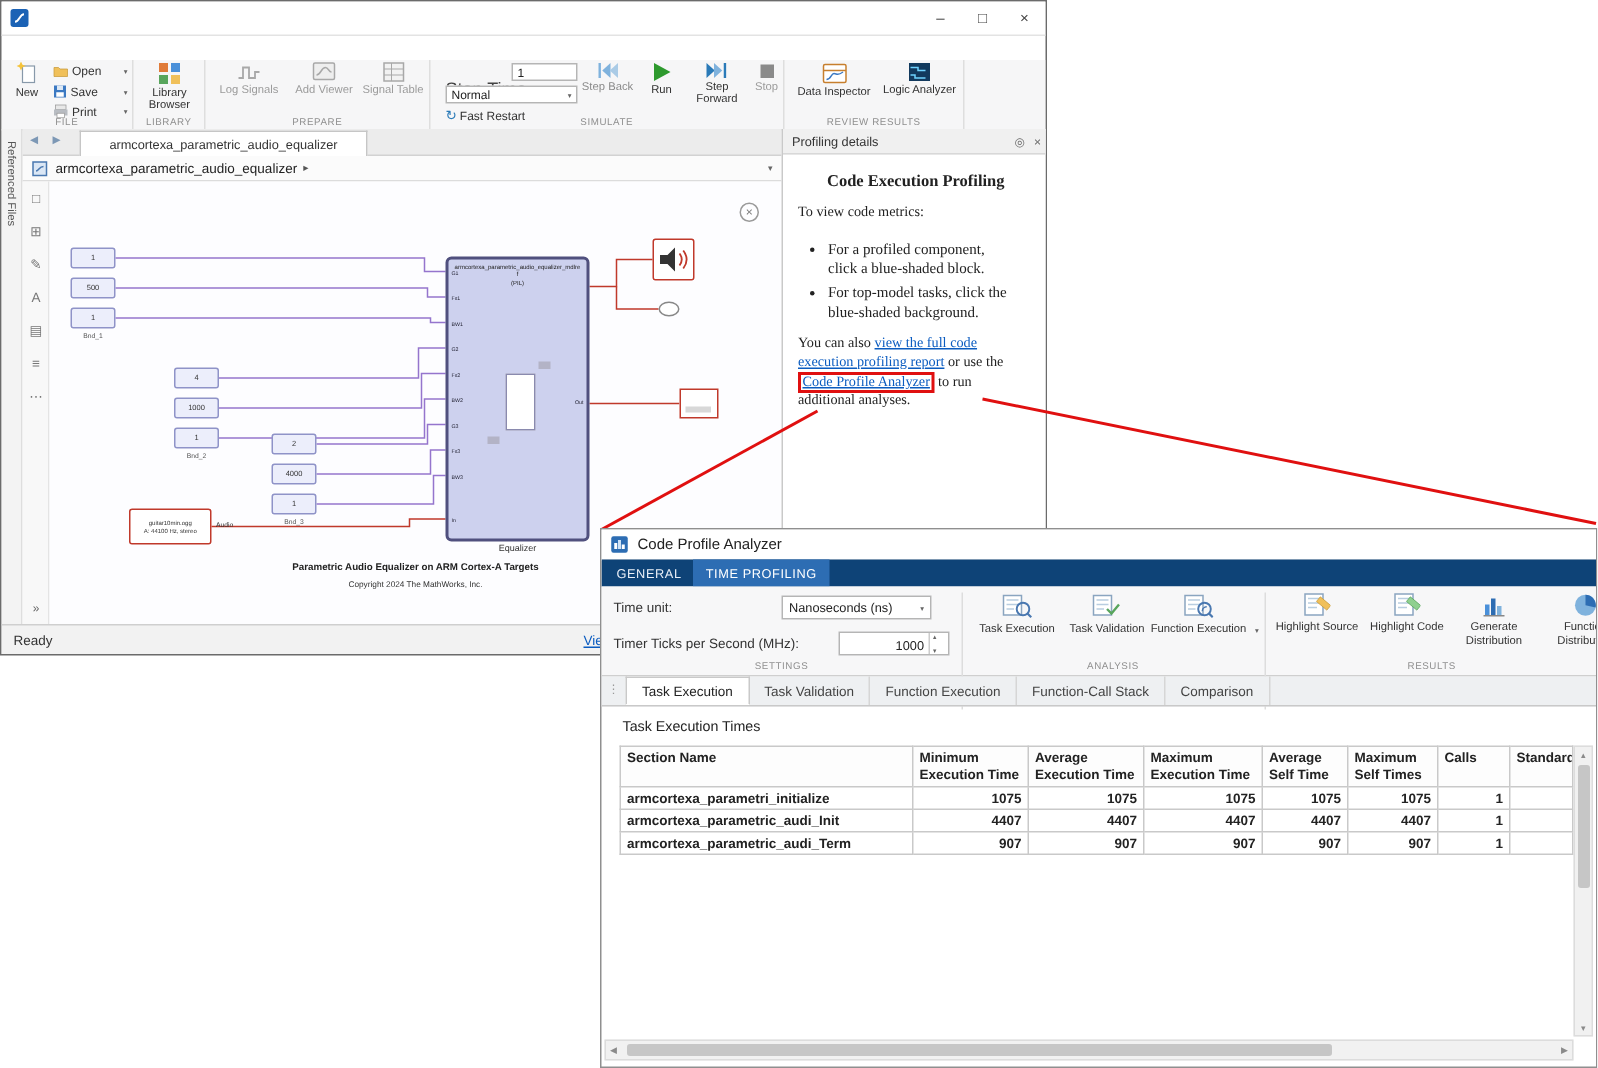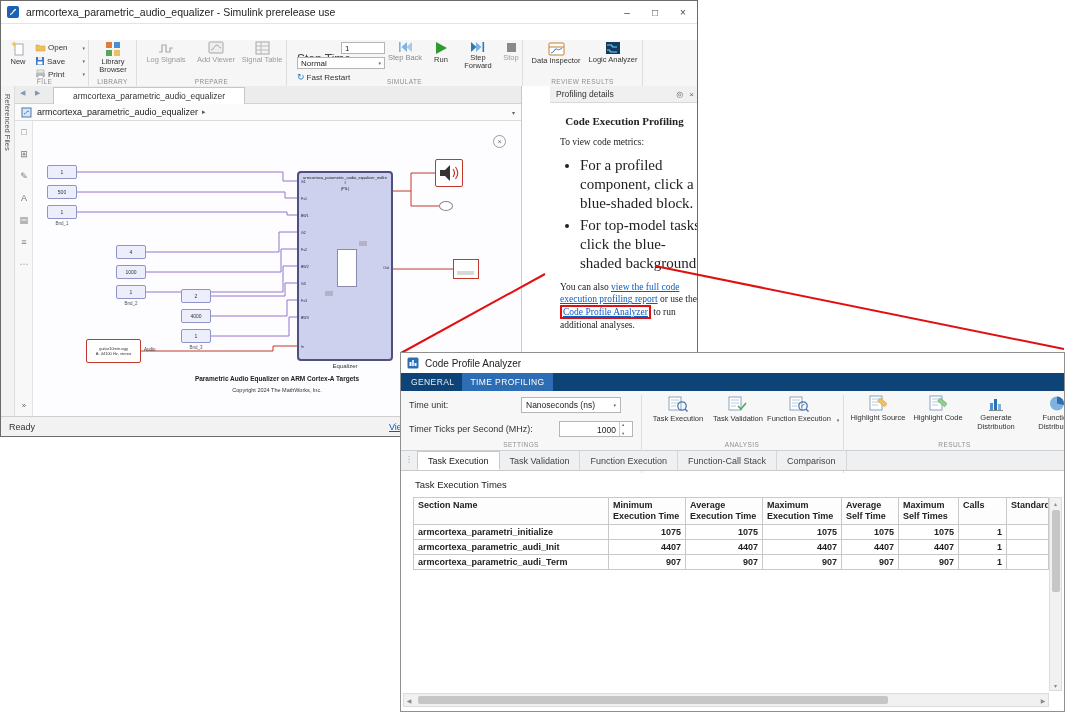--- a/index.html
+++ b/index.html
@@ -52,21 +52,21 @@
   .band-cap{font-size:4.5px;color:#555;text-align:center;}
   .eq-block{position:absolute;left:264px;top:50px;width:96px;height:190px;background:#cdd1ee;
             border:2px solid #50507e;border-radius:4px;box-sizing:border-box;}
   .portl{position:absolute;left:2px;font-size:3.5px;color:#223;}
   .portr{position:absolute;right:2px;font-size:3.5px;color:#223;}
   .statusbar{position:absolute;left:0;top:415px;width:698px;height:21px;background:#f2f2f2;
              border-top:1px solid #cfcfcf;box-sizing:border-box;}
   .lnk{color:#0b5cc0;text-decoration:underline;cursor:pointer;}
   
   .ppanel{position:absolute;left:520px;top:85px;width:178px;height:330px;background:#fff;
-          border-left:1px solid #c9c9c9;box-sizing:border-box;padding-left:28px;}
+          border-left:1px solid #c9c9c9;box-sizing:border-box;}
   .ppanel-hdr{height:16px;background:#f0f0f0;border-bottom:1px solid #d8d8d8;display:flex;
               align-items:center;font-size:8.5px;color:#333;}
   .serif{font-family:"Liberation Serif",serif;}
   .redbox{border:2px solid #e01010;padding:0 1px;}
   
   .callout{position:absolute;left:0;top:0;z-index:40;pointer-events:none;}
   
   .cpa{position:absolute;left:400px;top:352px;width:665px;height:360px;background:#fff;
        border:1px solid #8f8f8f;box-sizing:border-box;overflow:hidden;z-index:60;}
   .cpa-title{position:absolute;left:0;top:0;width:100%;height:20px;background:#fff;
@@ -98,21 +98,20 @@
 
 <div id="root">
 
   <div class="sl-win">
 
     <div class="sl-title">
       <svg width="14" height="14" style="margin-left:5px">
         <rect x="1" y="1" width="12" height="12" rx="2" fill="#1b62b5"></rect>
         <path d="M4 9.5c3 0 3-5 6-5" stroke="#fff" fill="none" stroke-width="1.3"></path>
       </svg>
-      <span class="ttl">armcortexa_parametric_audio_equalizer - Simulink prerelease use</span>
       <span style="flex:1"></span>
       <div class="winbtn">–</div>
       <div class="winbtn">□</div>
       <div class="winbtn">×</div>
     </div>
 
 
     <div class="ribbon">
 
       <div class="rsec" style="left:0;width:88px">
@@ -374,21 +373,21 @@
     <div class="ppanel">
       <div class="ppanel-hdr">
         <span style="margin-left:6px">Profiling details</span>
         <span style="flex:1"></span>
         <span style="font-size:8px;color:#666;padding:0 3px">◎</span>
         <span style="font-size:8px;color:#666;padding:0 5px 0 3px">×</span>
       </div>
       <div class="serif" style="color:#222">
         <div style="text-align:center;font-weight:bold;font-size:11px;margin-top:12px">Code Execution Profiling</div>
         <div style="font-size:9.5px;margin:10px 10px 0 10px">To view code metrics:</div>
-        <ul style="margin:9px 6px 0 0;padding-left:30px;font-size:15px;line-height:1.25">
+        <ul style="margin:14px 6px 0 0;padding-left:30px;font-size:10px;line-height:1.25">
           <li style="margin-bottom:4px;width:124px">For a profiled component, click a blue-shaded block.</li>
           <li style="width:124px">For top-model tasks, click the blue-shaded background.</li>
         </ul>
         <div style="font-size:9.5px;line-height:1.35;margin:8px 10px 0 10px;width:156px">
           <span>You can also </span><span class="lnk">view the full code execution profiling report</span><span> or use the </span><span class="lnk redbox">Code Profile Analyzer</span><span> to run additional analyses.</span>
         </div>
       </div>
     </div>
   </div>
 

